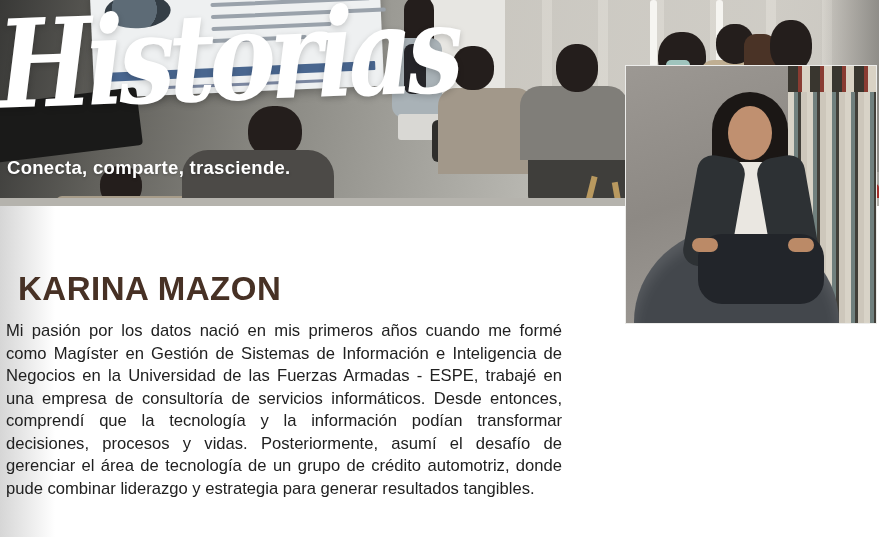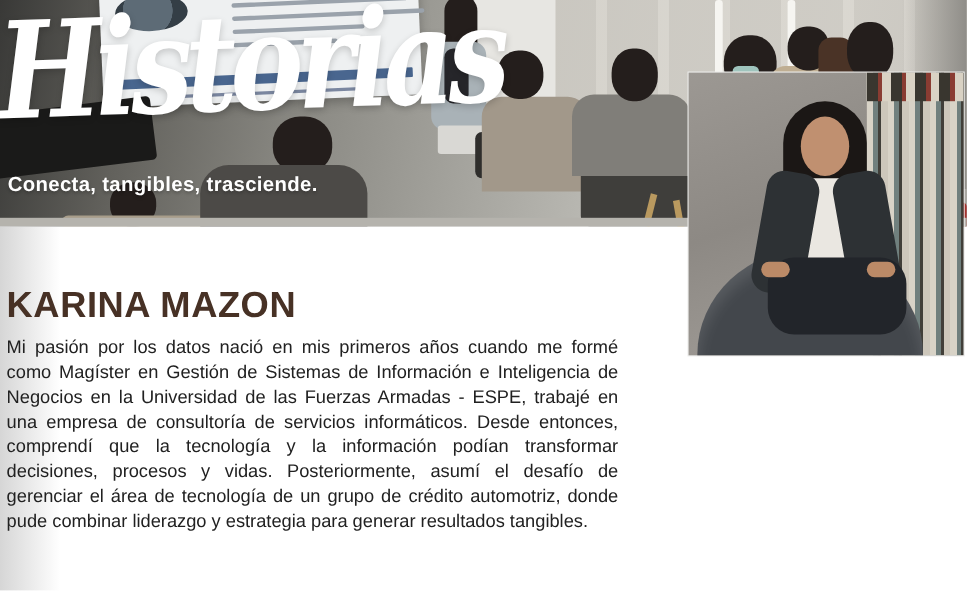--- a/index.html
+++ b/index.html
@@ -33,21 +33,21 @@
     font-family:"DejaVu Serif",serif;font-style:italic;font-weight:bold;
     font-size:100px;line-height:1;letter-spacing:-6px;
     transform:rotate(-2deg) scaleY(1.22);transform-origin:left top;
     text-shadow:0 2px 6px rgba(0,0,0,.18);}
   .hero-tagline{position:absolute;left:7px;top:157px;margin:0;color:#fff;
     font-size:18.5px;font-weight:600;letter-spacing:.3px;text-shadow:0 1px 3px rgba(0,0,0,.25);}
 
   
   .content{position:absolute;left:0;top:206px;width:879px;height:331px;
     background:linear-gradient(90deg,#d6d6d6 0,rgba(255,255,255,0) 55px),#fff;}
-  .profile-name{margin:0;padding:52px 0 0 6px;color:var(--heading-color,#473125);
+  .profile-name{margin:12px;padding:52px 0 0 6px;color:var(--heading-color,#473125);
     font-size:33px;font-weight:bold;letter-spacing:.5px;}
   .profile-bio{margin:9px 16px 0 6px;width:556px;color:var(--body-color,#212121);
     font-size:16.6px;line-height:1.36;text-align:justify;}
 
   
   .portrait{position:absolute;left:626px;top:66px;width:250px;height:257px;overflow:hidden;
     background:linear-gradient(160deg,#9c9893 0%,#8d8984 45%,#a5a19c 100%);box-shadow:0 0 0 1px #ececea;}
   .macrame{position:absolute;right:0;top:0;width:88px;height:257px;
     background:repeating-linear-gradient(90deg,#d8d3c7 0 6px,#70807e 6px 10px,#413f39 10px 13px,#cdc7bb 13px 19px);}
   .macrame-top{position:absolute;right:0;top:0;width:88px;height:26px;
@@ -129,21 +129,21 @@
     <div class="abs" style="left:840px;top:128px;width:18px;height:46px;background:#b08058;border-radius:8px;"></div>
     <div class="abs" style="left:758px;top:176px;width:66px;height:32px;background:#3a332f;border-radius:10px;"></div>
     <div class="abs" style="left:834px;top:184px;width:45px;height:24px;background:#a5302d;border-radius:4px;"></div>
     <div class="abs" style="left:756px;top:192px;width:48px;height:15px;background:#b08058;border-radius:8px;"></div>
 
     <div class="abs" style="left:588px;top:176px;width:6px;height:30px;background:#b9995f;transform:rotate(14deg);"></div>
     <div class="abs" style="left:614px;top:182px;width:6px;height:26px;background:#b9995f;transform:rotate(-10deg);"></div>
     <div class="floor"></div>
 
     <h1 class="hero-title">Historias</h1>
-    <p class="hero-tagline">Conecta, tangibles, trasciende.</p>
+    <p class="hero-tagline">Conecta, comparte, trasciende.</p>
   </header>
 
   <main class="content">
     <h2 class="profile-name">KARINA MAZON</h2>
     <p class="profile-bio">Mi pasión por los datos nació en mis primeros años cuando me formé como Magíster en Gestión de Sistemas de Información e Inteligencia de Negocios en la Universidad de las Fuerzas Armadas - ESPE, trabajé en una empresa de consultoría de servicios informáticos. Desde entonces, comprendí que la tecnología y la información podían transformar decisiones, procesos y vidas. Posteriormente, asumí el desafío de gerenciar el área de tecnología de un grupo de crédito automotriz, donde pude combinar liderazgo y estrategia para generar resultados tangibles.</p>
   </main>
 
   <figure class="portrait" style="margin:0;">
     <div class="macrame"></div>
     <div class="macrame-top"></div>

